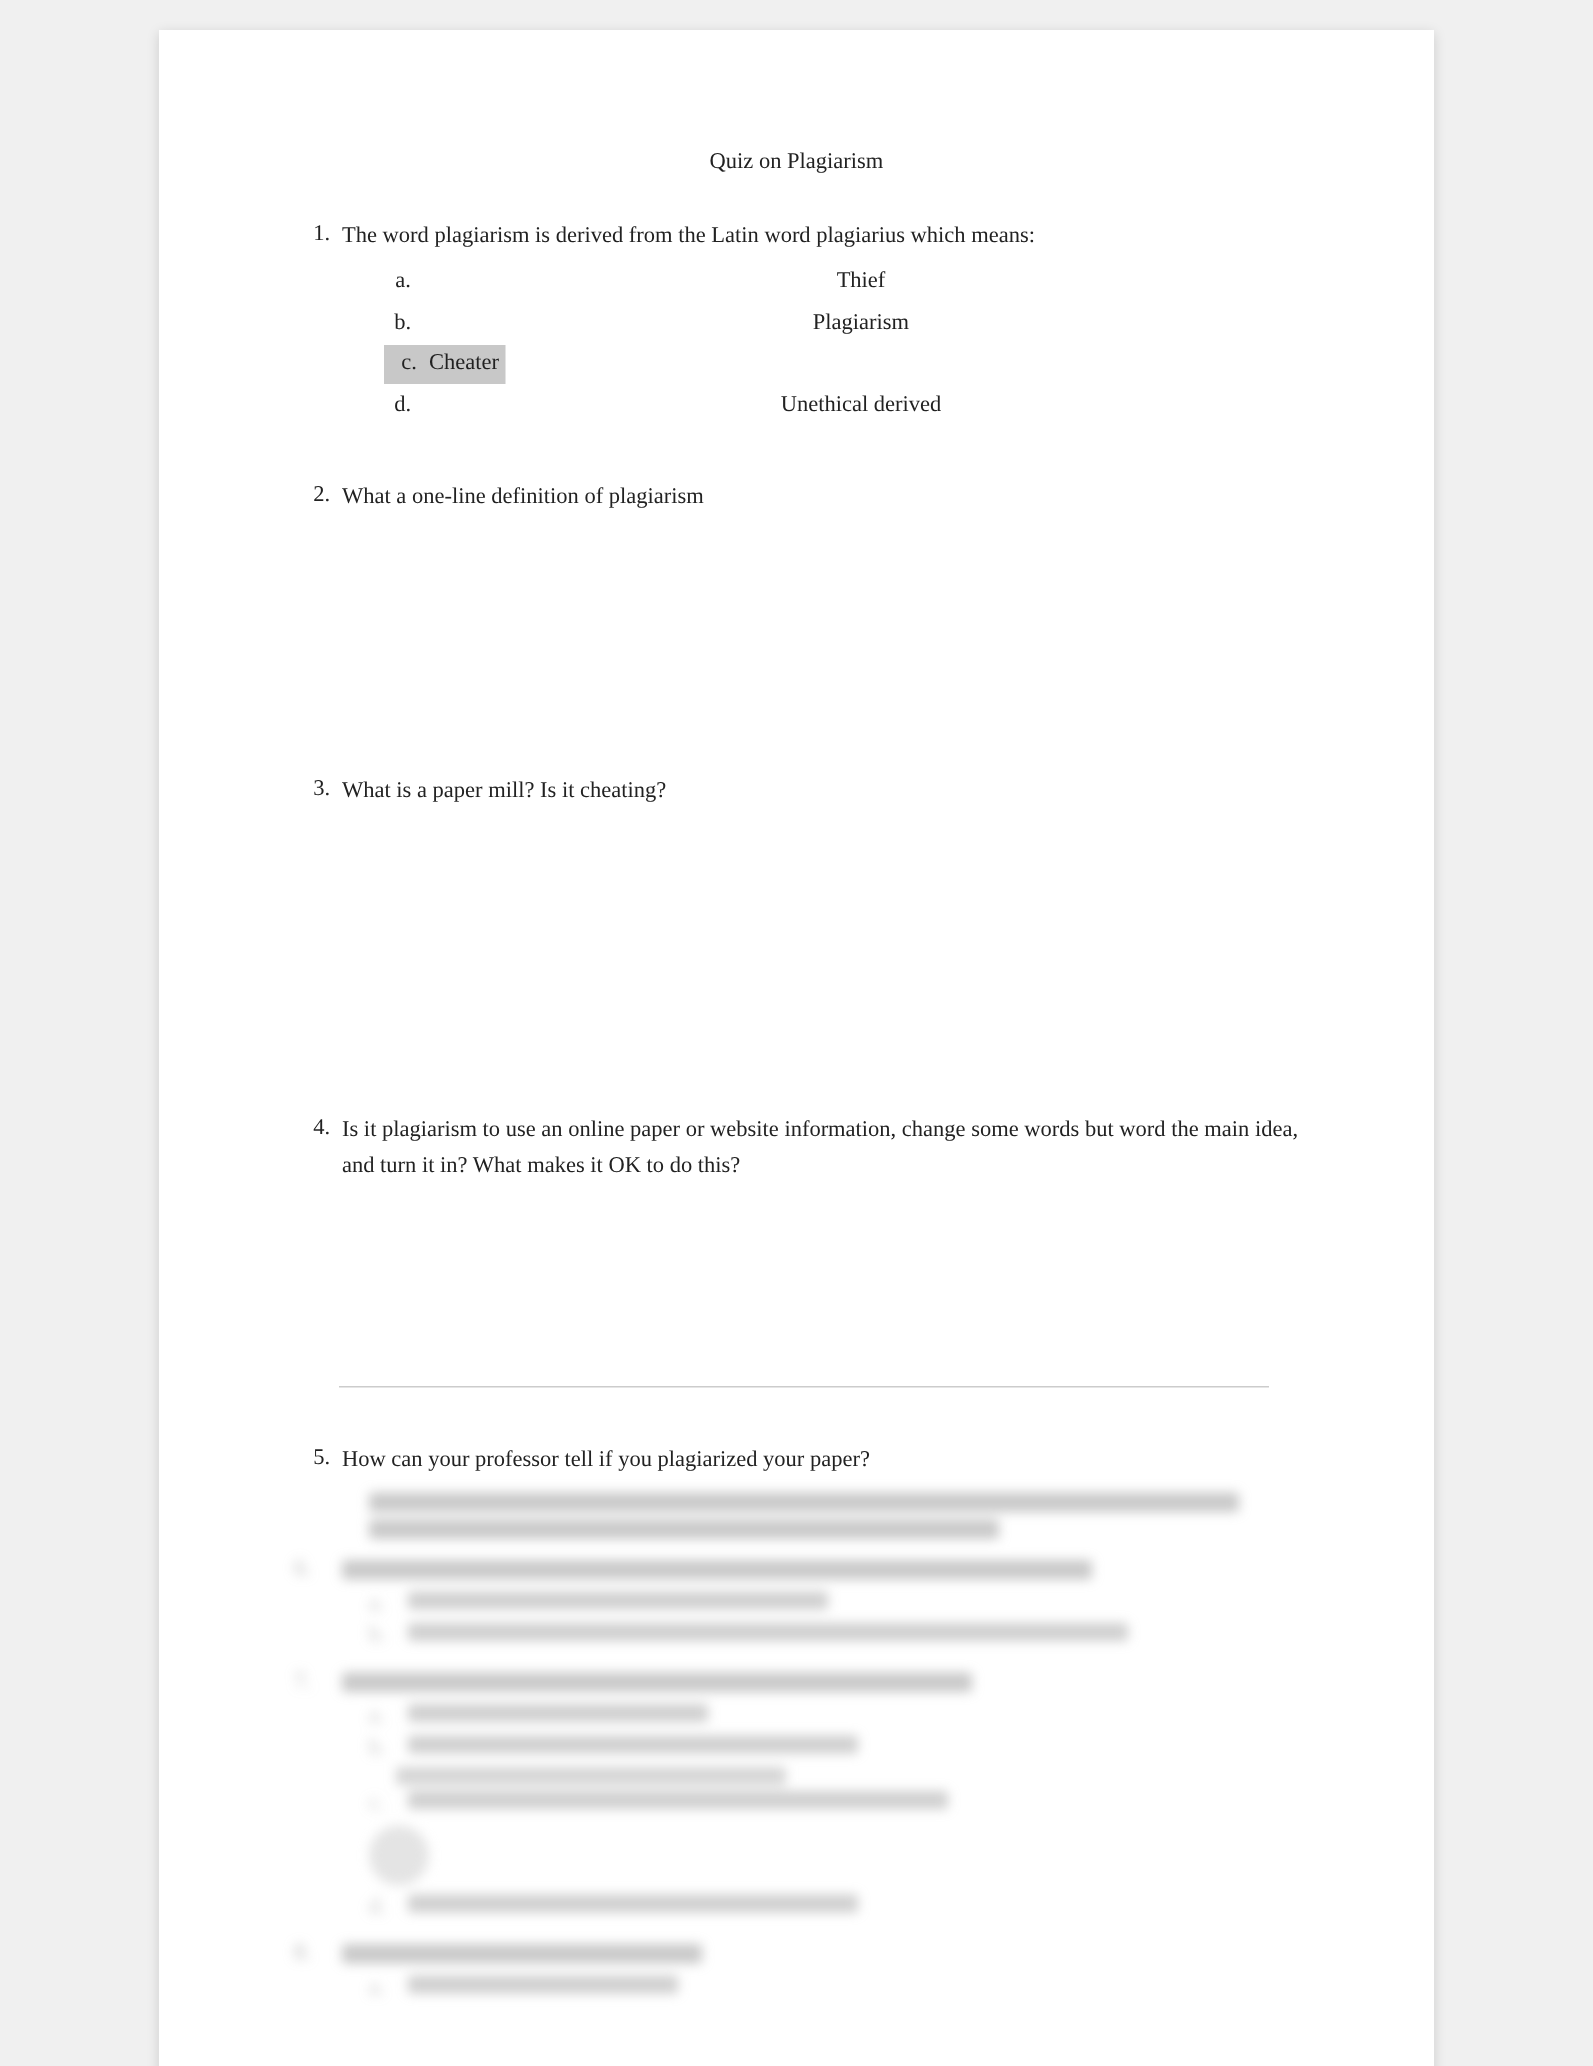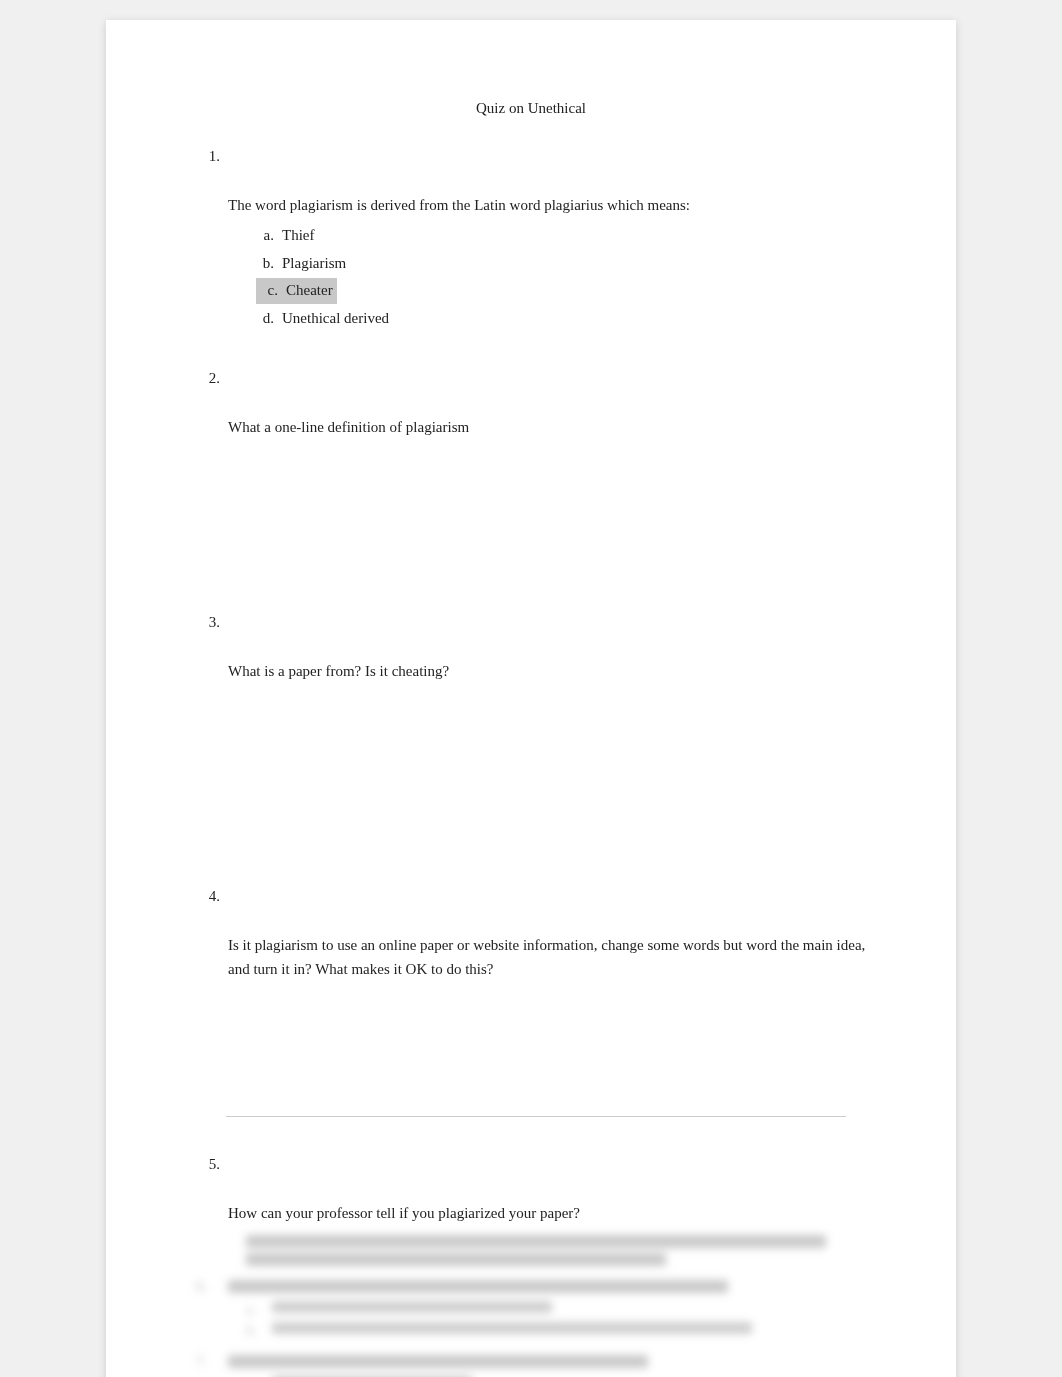--- a/index.html
+++ b/index.html
@@ -46,21 +46,20 @@
     }
 
     .question-num {
       min-width: 24px;
       text-align: right;
     }
 
     .question-text {
       flex: 1;
       line-height: 1.6;
-      margin-top: 48px;
     }
 
     .options-list {
       margin-left: 60px;
       margin-top: 4px;
     }
 
     .option-item {
       display: flex;
       gap: 8px;
@@ -69,20 +68,21 @@
       position: relative;
     }
 
     .option-letter {
       min-width: 18px;
       text-align: right;
     }
 
     .option-text {
       flex: 1;
+      text-align: center;
     }
 
     .option-item.highlighted .option-letter,
     .option-item.highlighted .option-text {
       background: #c8c8c8;
     }
 
     .option-item.highlighted {
       background: #c8c8c8;
     }
@@ -99,21 +99,21 @@
       gap: 8px;
       margin-bottom: 8px;
     }
 
   </style>
 </head>
 <body>
 
 <div class="page">
 
-  <h1 class="page-title">Quiz on Unethical</h1>
+  <h1 class="page-title">Quiz on Plagiarism</h1>
 
   <div class="question-block">
     <div class="question-line">
       <span class="question-num">1.</span>
       <span class="question-text">The word plagiarism is derived from the Latin word plagiarius which means:</span>
     </div>
     <div class="options-list">
       <div class="option-item">
         <span class="option-letter">a.</span>
         <span class="option-text">Thief</span>
@@ -137,21 +137,21 @@
     <div class="question-line">
       <span class="question-num">2.</span>
       <span class="question-text">What a one-line definition of plagiarism</span>
     </div>
     <div style="height: 130px;"></div>
   </div>
 
   <div class="question-block">
     <div class="question-line">
       <span class="question-num">3.</span>
-      <span class="question-text">What is a paper from?  Is it cheating?</span>
+      <span class="question-text">What is a paper mill?  Is it cheating?</span>
     </div>
     <div style="height: 160px;"></div>
   </div>
 
   <div class="question-block">
     <div class="question-line">
       <span class="question-num">4.</span>
       <span class="question-text">Is it plagiarism to use an online paper or website information, change some words but word the main idea, and turn it in?   What makes it OK to do this?</span>
     </div>
     <div style="height: 130px; border-bottom: 1px solid #ccc; width: 620px; margin-left: 30px;"></div>

